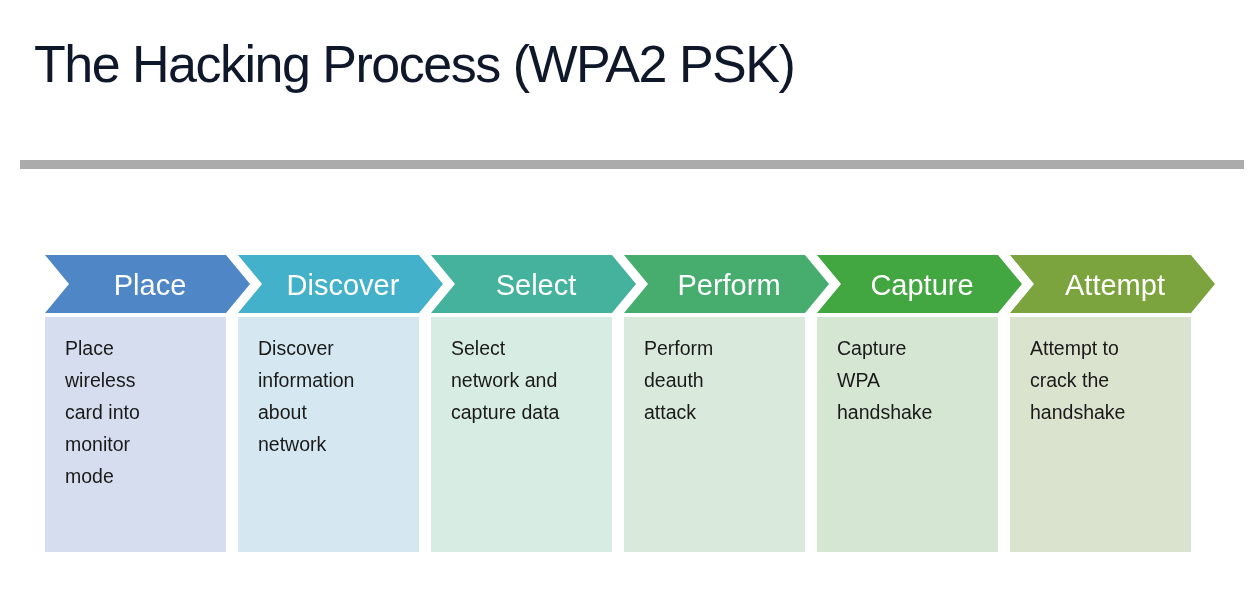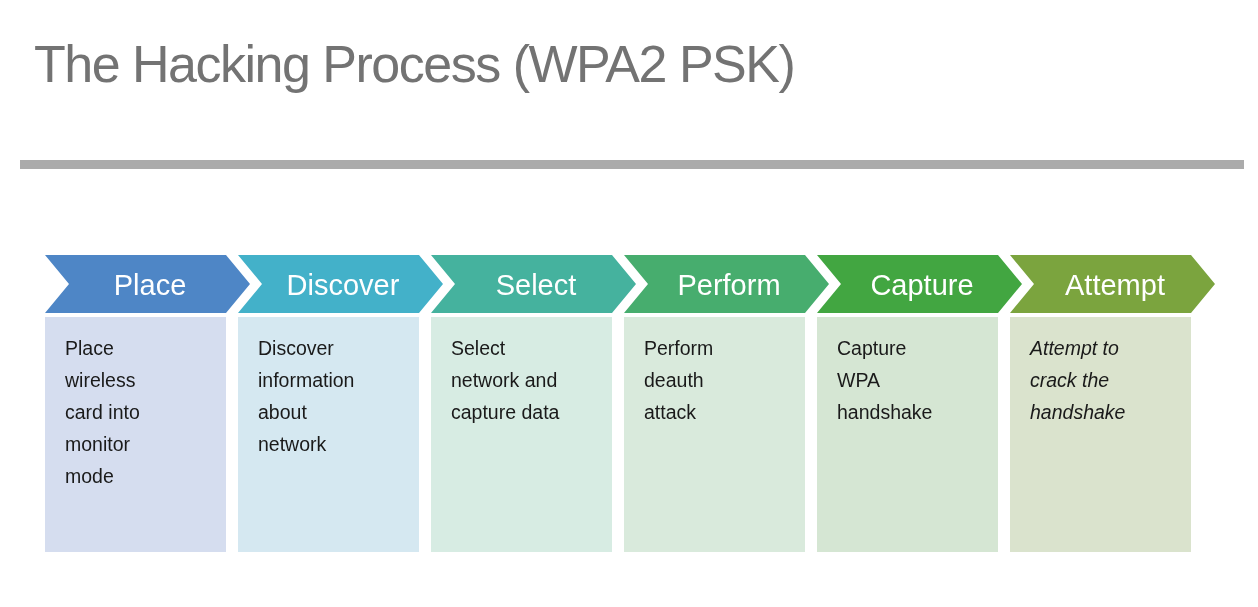--- a/index.html
+++ b/index.html
@@ -15,21 +15,21 @@
     background: #ffffff;
     overflow: hidden;
   }
   .slide-title {
     position: absolute;
     left: 34px;
     top: 34px;
     font-size: 52px;
     font-weight: 300;
     letter-spacing: -1.5px;
-    color: #737373;
+    color: #0f172a;
     white-space: nowrap;
   }
   .title-divider {
     position: absolute;
     left: 20px;
     top: 160px;
     width: 1224px;
     height: 9px;
     background: #ababab;
   }
@@ -139,19 +139,19 @@
 deauth
 attack</div>
   </div>
 
   <div class="step-body pos-5" style="background: rgb(213, 230, 211);">
     <div class="step-desc">Capture
 WPA
 handshake</div>
   </div>
 
-  <div class="step-body pos-6" style="background: rgb(218, 227, 205); font-style: italic;">
+  <div class="step-body pos-6" style="background: rgb(218, 227, 205);">
     <div class="step-desc">Attempt to
 crack the
 handshake</div>
   </div>
 
 </div>
 
 </body></html>

